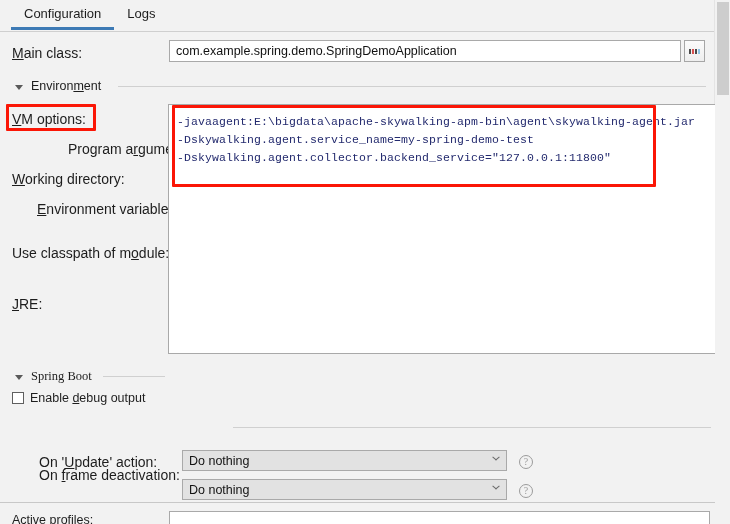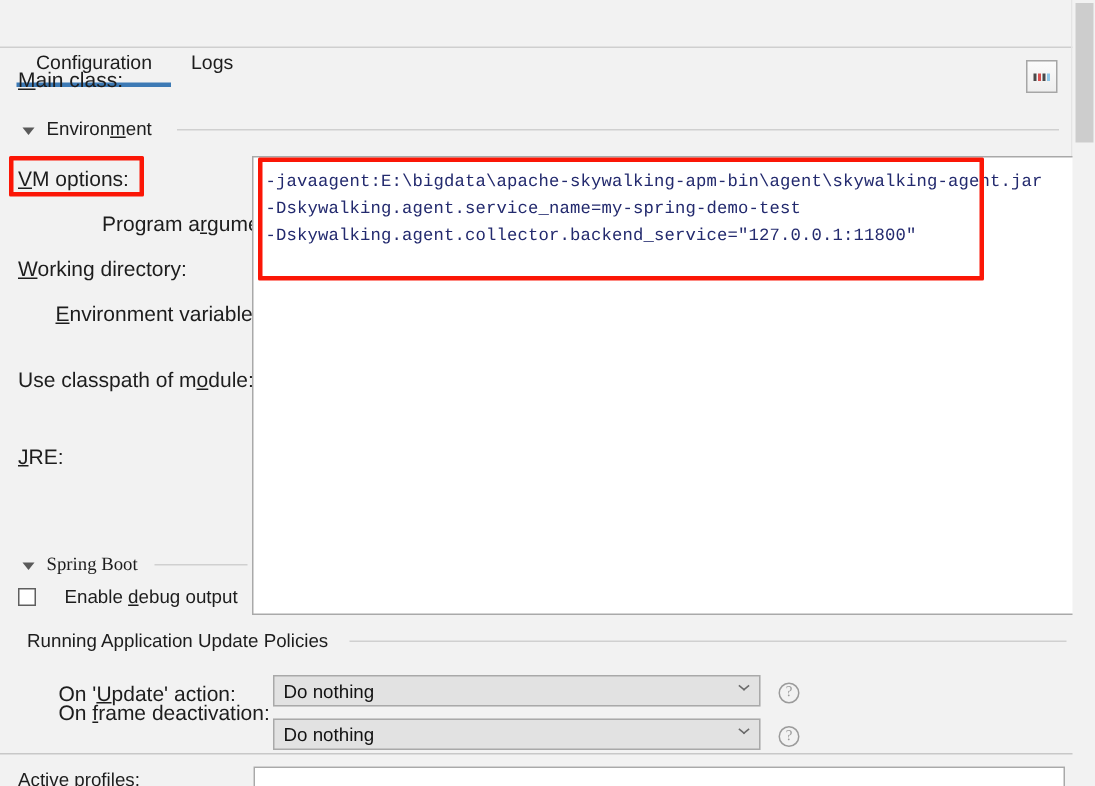--- a/index.html
+++ b/index.html
@@ -31,21 +31,20 @@
     height: 29px;
     padding-left: 11px;
   }
   .tab {
     position: relative;
     padding: 6px 13px 7px 13px;
     font-size: 13px;
     color: #1d1d1d;
     white-space: nowrap;
     cursor: default;
-    margin-top: 28px;
   }
   .tab .tab-underline {
     display: none;
     position: absolute;
     left: 0; right: 0; bottom: -2px;
     height: 3px;
   }
   .tab.active .tab-underline { display: block; }
   #tab-divider {
     position: absolute;
@@ -123,21 +122,21 @@
   .group-line {
     position: absolute;
     height: 1px;
     background: #d0d0d0;
   }
 
   
   #editor-panel {
     position: absolute;
     left: 168px; top: 104px;
-    width: 562px; height: 306px;
+    width: 562px; height: 250px;
     background: #ffffff;
     border: 1px solid #a9a9a9;
     border-right: none;
     box-sizing: border-box;
     overflow: hidden;
     cursor: text;
   }
   #vm-text {
     position: absolute;
     left: 8px; top: 8px;
@@ -165,21 +164,21 @@
 
   
   #springboot-group {
     position: absolute;
     left: 0; top: 368px;
     width: 168px; height: 18px;
   }
   #enable-debug-row {
     position: absolute;
     left: 12px; top: 391px;
-    display: flex; align-items: center; gap: 19px;
+    display: flex; align-items: center; gap: 6px;
     cursor: default;
   }
   .checkbox {
     width: 12px; height: 12px;
     border: 1px solid #5f5f5f;
     background: #ffffff;
     box-sizing: border-box;
     flex: none;
   }
 
@@ -288,20 +287,21 @@
     <div class="tab">
       <span>Logs</span>
       
     </div>
   </div>
 </div>
 <div id="tab-divider"></div>
 
 <div id="mainclass-row">
   <span class="form-label" style="left:12px; top:6px;"><span class="mn">M</span>ain class:</span>
+  <div id="mainclass-field">com.example.spring.demo.SpringDemoApplication</div>
   <div id="mainclass-browse">
     <span class="dots">
       <i style="background:#4a4a4a"></i>
         <i style="background:#d94f4f"></i>
         <i style="background:#4a4a4a"></i>
         <i style="background:#8ec5e8"></i>
     </span>
   </div>
 </div>
 
@@ -334,21 +334,20 @@
   <span class="group-title" style="left:31px; top:1px;font-family:Liberation Serif, serif;">Sprin<span class="mn">g</span> Boot</span>
   <span class="group-line" style="left:103px; top:8px; width:62px;"></span>
 </div>
 
 <div id="enable-debug-row">
   <span class="checkbox"></span>
   <span>Enable <span class="mn">d</span>ebug output</span>
 </div>
 
 <div id="rau-group">
-  <span class="group-title" style="left:18px; top:1px;">Running Application Update Policies</span>
   <span class="group-line" style="left:233px; top:8px; width:478px;"></span>
 </div>
 
 <span class="form-label" style="left:39px; top:454px;">On '<span class="mn">U</span>pdate' action:</span>
 <div class="combo" style="left:182px; top:450px; width:325px;">
   <span>Do nothing</span>
   <span class="chev"></span>
 </div>
 <span class="help-icon" style="left:519px; top:455px;">?</span>
 

